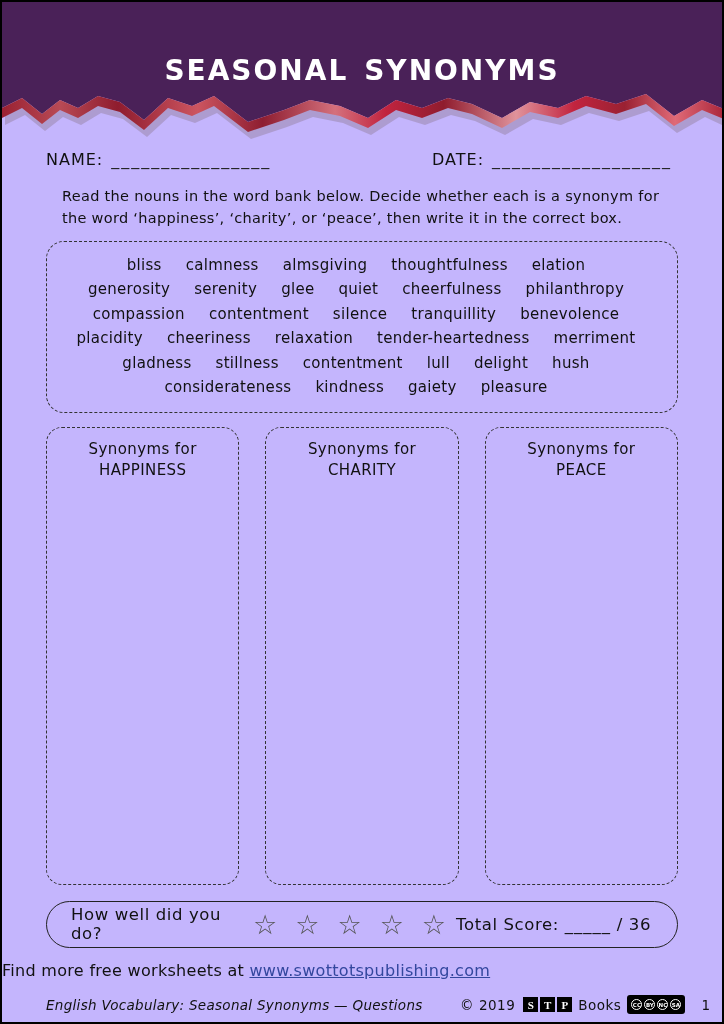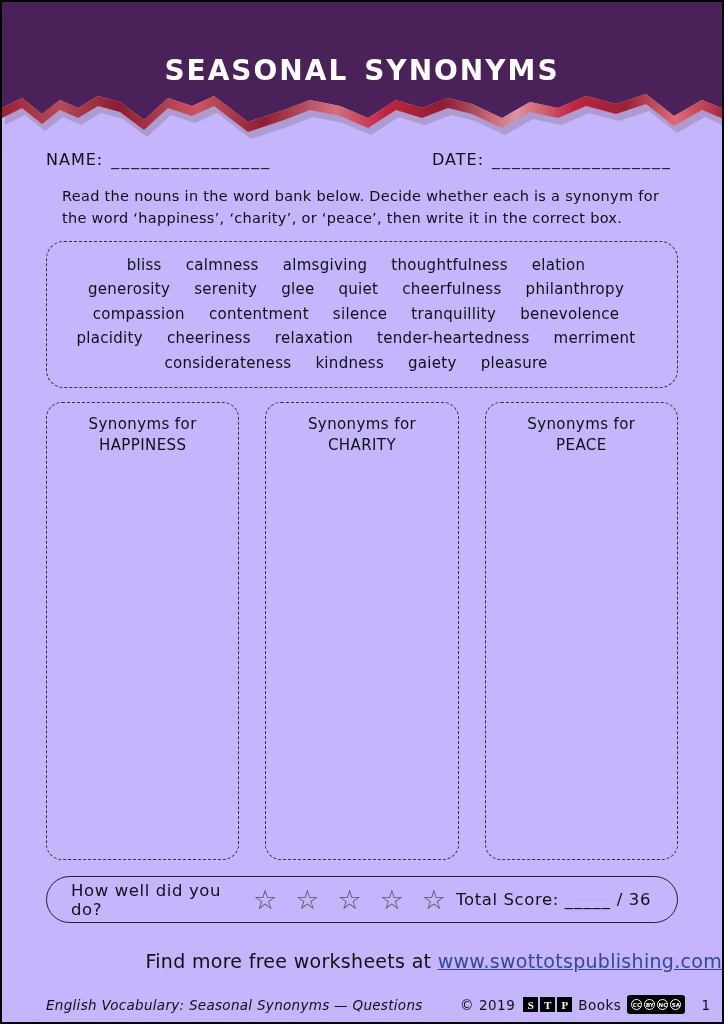--- a/index.html
+++ b/index.html
@@ -87,23 +87,23 @@
     padding:0 26px 0 24px;
     justify-content:center;
   }
   .score-question{font-size:16.5px;letter-spacing:.6px;}
   .stars{display:flex;gap:18px;margin:0 10px;}
   .star{font-size:27px;color:#555;line-height:1;}
   .score-total{font-size:16.5px;letter-spacing:.6px;white-space:nowrap;}
   .score-blank{letter-spacing:1px;}
   
   .promo{
-    margin-top:27px;
-    text-align:right;
-    font-size:19px;
+    margin-top:13px;
+    text-align:left;
+    font-size:16px;
     letter-spacing:.3px;
   }
   .promo a{color:var(--link,#33479e);text-decoration:underline;cursor:pointer;}
   
   .footer{
     position:absolute;
     left:0;right:0;bottom:8px;
     padding:0 12px 0 44px;
     display:flex;align-items:center;justify-content:space-between;
     font-size:13.5px;
@@ -179,20 +179,21 @@
     </span>
   </div>
 
   <div class="instructions">Read the nouns in the word bank below. Decide whether each is a synonym for the word ‘happiness’, ‘charity’, or ‘peace’, then write it in the correct box.</div>
 
   <div class="word-bank" id="word-bank">
       <div class="wb-row"><span class="wb-word">bliss</span><span class="wb-word">calmness</span><span class="wb-word">almsgiving</span><span class="wb-word">thoughtfulness</span><span class="wb-word">elation</span></div>
       <div class="wb-row"><span class="wb-word">generosity</span><span class="wb-word">serenity</span><span class="wb-word">glee</span><span class="wb-word">quiet</span><span class="wb-word">cheerfulness</span><span class="wb-word">philanthropy</span></div>
       <div class="wb-row"><span class="wb-word">compassion</span><span class="wb-word">contentment</span><span class="wb-word">silence</span><span class="wb-word">tranquillity</span><span class="wb-word">benevolence</span></div>
       <div class="wb-row"><span class="wb-word">placidity</span><span class="wb-word">cheeriness</span><span class="wb-word">relaxation</span><span class="wb-word">tender-heartedness</span><span class="wb-word">merriment</span></div>
+      <div class="wb-row"><span class="wb-word">gladness</span><span class="wb-word">stillness</span><span class="wb-word">contentment</span><span class="wb-word">lull</span><span class="wb-word">delight</span><span class="wb-word">hush</span></div>
       <div class="wb-row"><span class="wb-word">considerateness</span><span class="wb-word">kindness</span><span class="wb-word">gaiety</span><span class="wb-word">pleasure</span></div>
     </div>
 
   <div class="categories">
     <div class="cat-box">
       <div class="cat-line">Synonyms for</div>
       <div class="cat-line">HAPPINESS</div>
     </div>
     <div class="cat-box">
       <div class="cat-line">Synonyms for</div>

